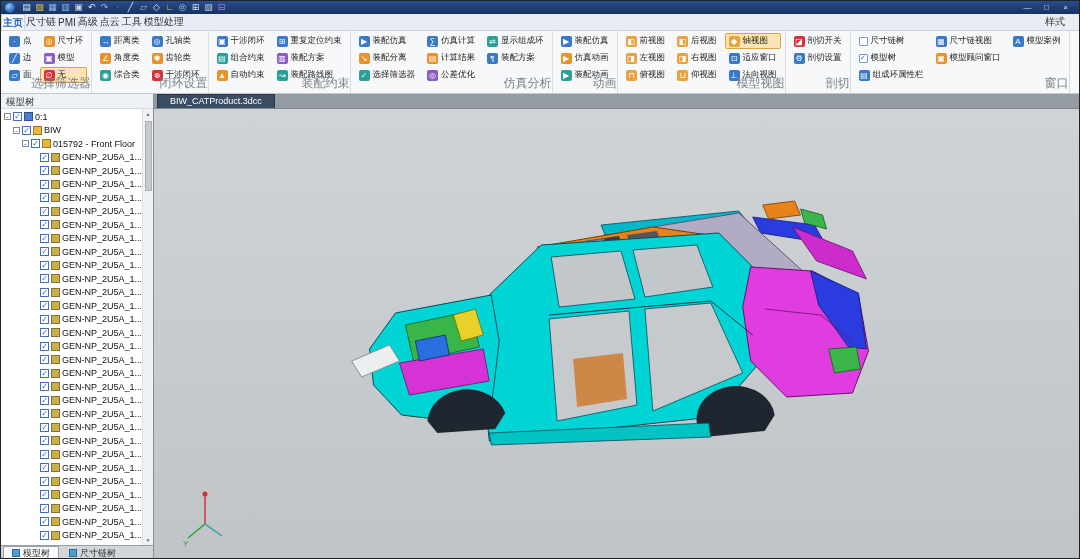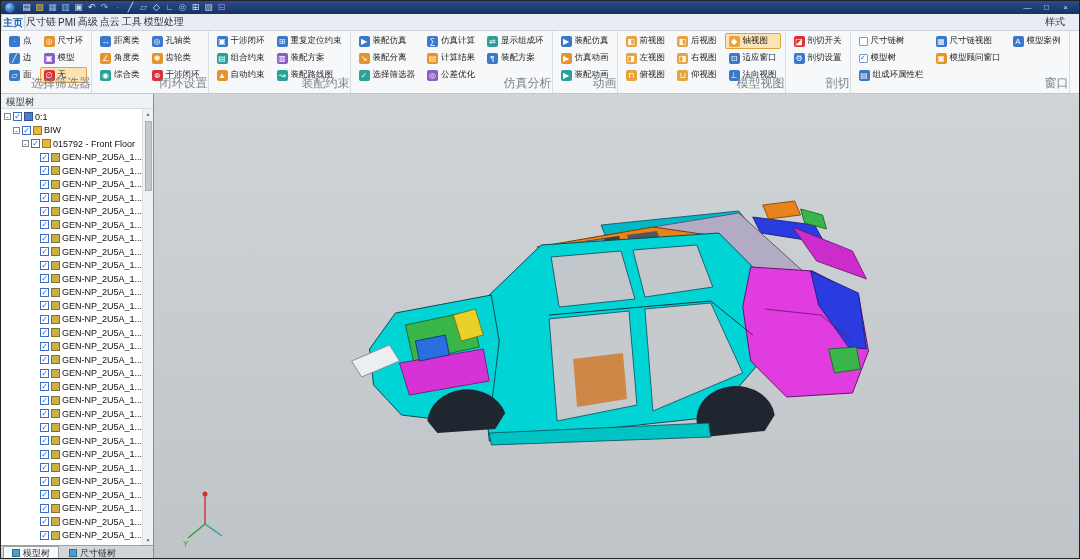--- a/index.html
+++ b/index.html
@@ -572,20 +572,23 @@
             <span>模型树</span>
           </div>
           <div class="btab">
             <span class="btico"></span>
             <span>尺寸链树</span>
           </div>
         </div>
     </div>
 
     <div class="viewport">
+      <div class="docstrip">
+        <div class="doctab">BIW_CATProduct.3dcc</div>
+      </div>
 
       <svg class="scene" viewBox="0 0 927 451" preserveAspectRatio="none">
 
         <polygon points="448,116 586,102 594,112 452,126" fill="#00b8c8" stroke="#0a4a5a" stroke-width="0.8"></polygon>
         <polygon points="600,108 662,116 672,134 608,124" fill="#2a3ce0" stroke="#101a70" stroke-width="0.8"></polygon>
         <polygon points="640,118 700,142 714,170 664,152" fill="#cc2ccc" stroke="#6a106a" stroke-width="0.8"></polygon>
         <polygon points="610,96 642,92 648,106 616,110" fill="#e8821a" stroke="#7a3c00" stroke-width="0.8"></polygon>
         <polygon points="648,100 670,106 674,120 652,114" fill="#39b54a" stroke="#135a20" stroke-width="0.8"></polygon>
 
         <polygon points="500,118 586,104 670,180 556,212" fill="#b2abc4" stroke="#5f5876" stroke-width="1"></polygon>

